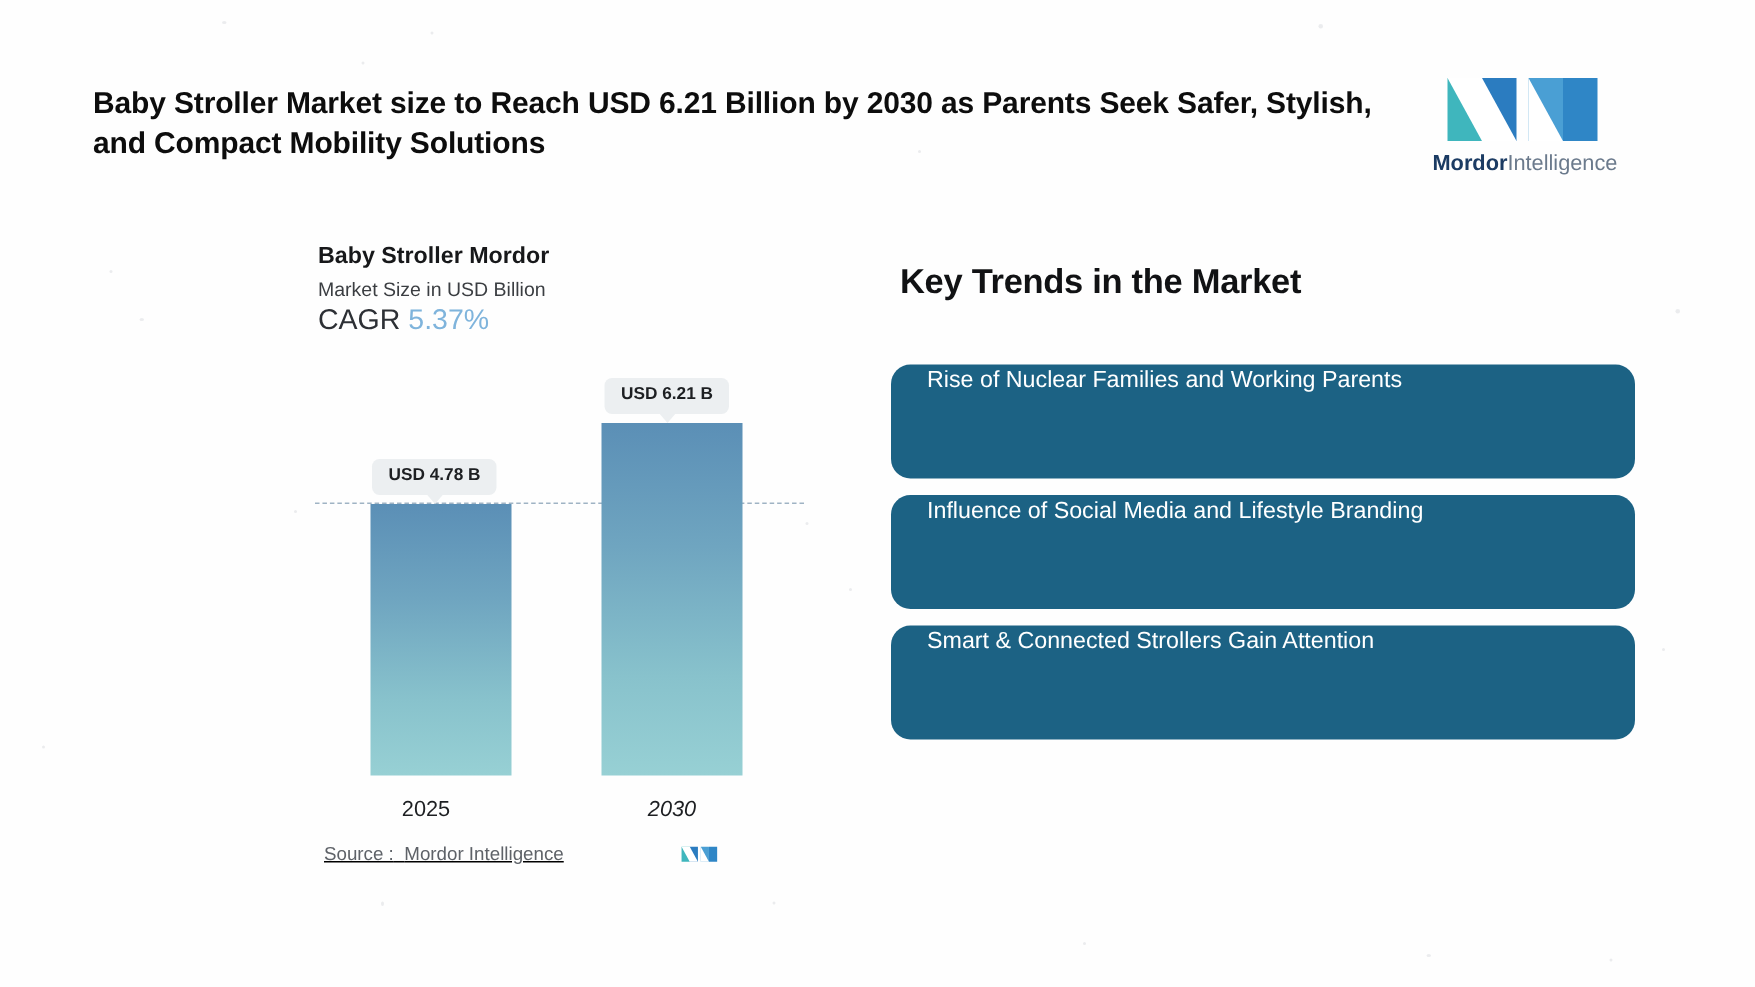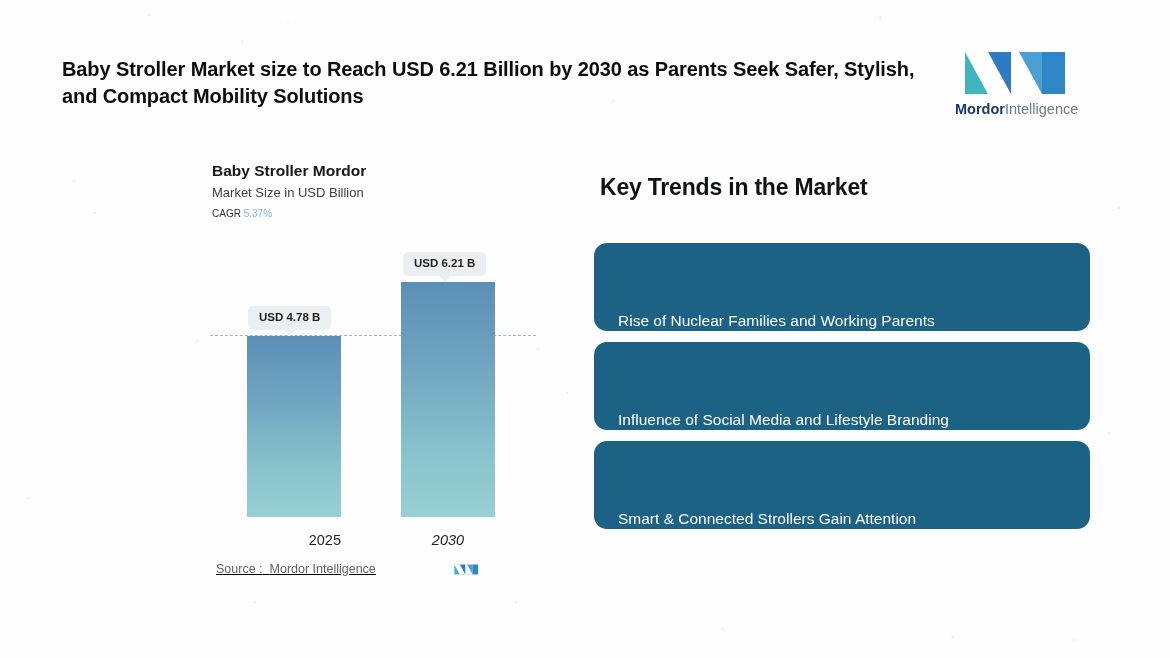--- a/index.html
+++ b/index.html
@@ -75,21 +75,21 @@
     line-height: 21px;
   }
   #chart-subtitle {
     margin-top: 3px;
     font-size: 13px;
     color: #3b3e42;
     line-height: 18px;
   }
   #chart-cagr {
     margin-top: 2px;
-    font-size: 10px;
+    font-size: 19px;
     color: #2d3035;
     line-height: 19px;
   }
   #chart-cagr .val { color: #7fb4dc; }
 
   
   #plot {
     position: absolute;
     left: 0;
     top: 0;
@@ -140,21 +140,21 @@
   #bubble-2030 { left: 191px; top: 92px; }
 
   .xlabel {
     position: absolute;
     bottom: 32px;
     width: 94px;
     text-align: center;
     font-size: 14.5px;
     color: #1d1f22;
   }
-  #xlabel-2025 { left: 35px; text-align: right; }
+  #xlabel-2025 { left: 25px; }
   #xlabel-2030 { left: 189px; font-style: italic; }
 
   #source-row {
     position: absolute;
     left: 4px;
     bottom: 0px;
     width: 326px;
     height: 22px;
     display: flex;
     align-items: center;
@@ -178,26 +178,26 @@
     letter-spacing: -0.2px;
   }
 
   #trend-cards {
     position: absolute;
     left: 594px;
     top: 243px;
     width: 496px;
   }
   .trend-card {
-    height: 88px;
+    height: 76px;
     margin-bottom: 11px;
     border-radius: 13px;
     background: #1c6284;
     display: flex;
-    align-items: flex-end;
+    align-items: flex-start;
     padding: 0 24px;
   }
   .trend-card .label {
     font-size: 15.5px;
     color: #ffffff;
     line-height: 21px;
   }
 </style>
 </head>
 <body>

